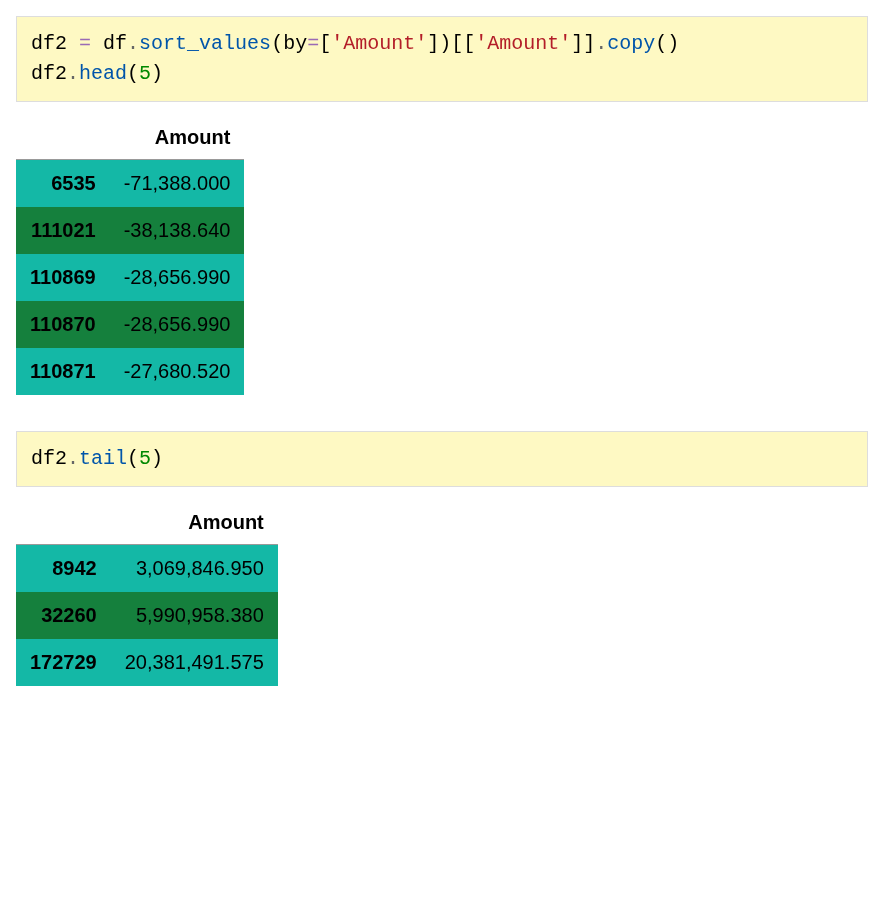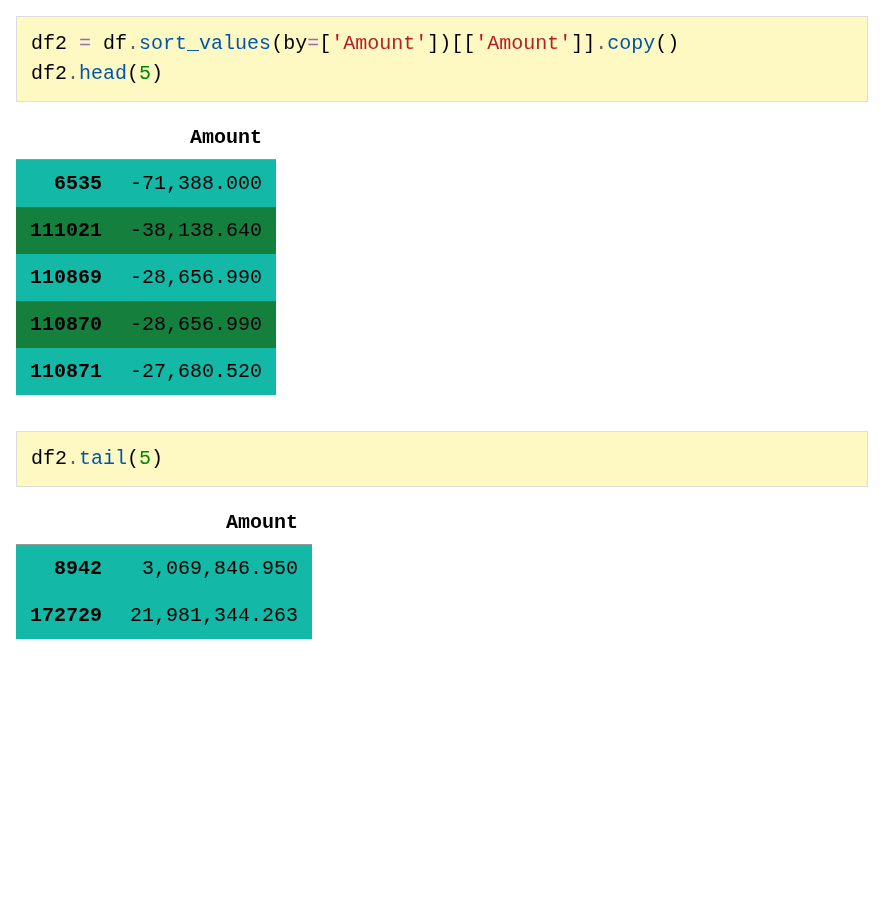--- a/index.html
+++ b/index.html
@@ -33,21 +33,20 @@
     .code-cell .tok-number { color: #008800; }
 
     .output-block {
       margin-top: 14px;
       margin-bottom: 36px;
     }
 
     table.dataframe {
       border-collapse: collapse;
       font-size: 20px;
-      font-family: Liberation Mono, monospace;
     }
     table.dataframe thead th {
       text-align: right;
       font-weight: 700;
       padding: 10px 14px;
       border-bottom: 1px solid #999;
       background: #ffffff;
     }
     table.dataframe thead th.blank {
       border-bottom: 1px solid #999;
@@ -115,19 +114,23 @@
       <tr>
         <th class="blank"></th>
         <th>Amount</th>
       </tr>
     </thead>
     <tbody>
       <tr class="odd">
         <th>8942</th>
         <td>3,069,846.950</td>
       </tr>
+      <tr class="even">
+        <th>32260</th>
+        <td>5,990,958.380</td>
+      </tr>
       <tr class="odd">
         <th>172729</th>
-        <td>21,981,344.263</td>
+        <td>20,381,491.575</td>
       </tr>
     </tbody>
   </table>
 </div>
 
 </body></html>

